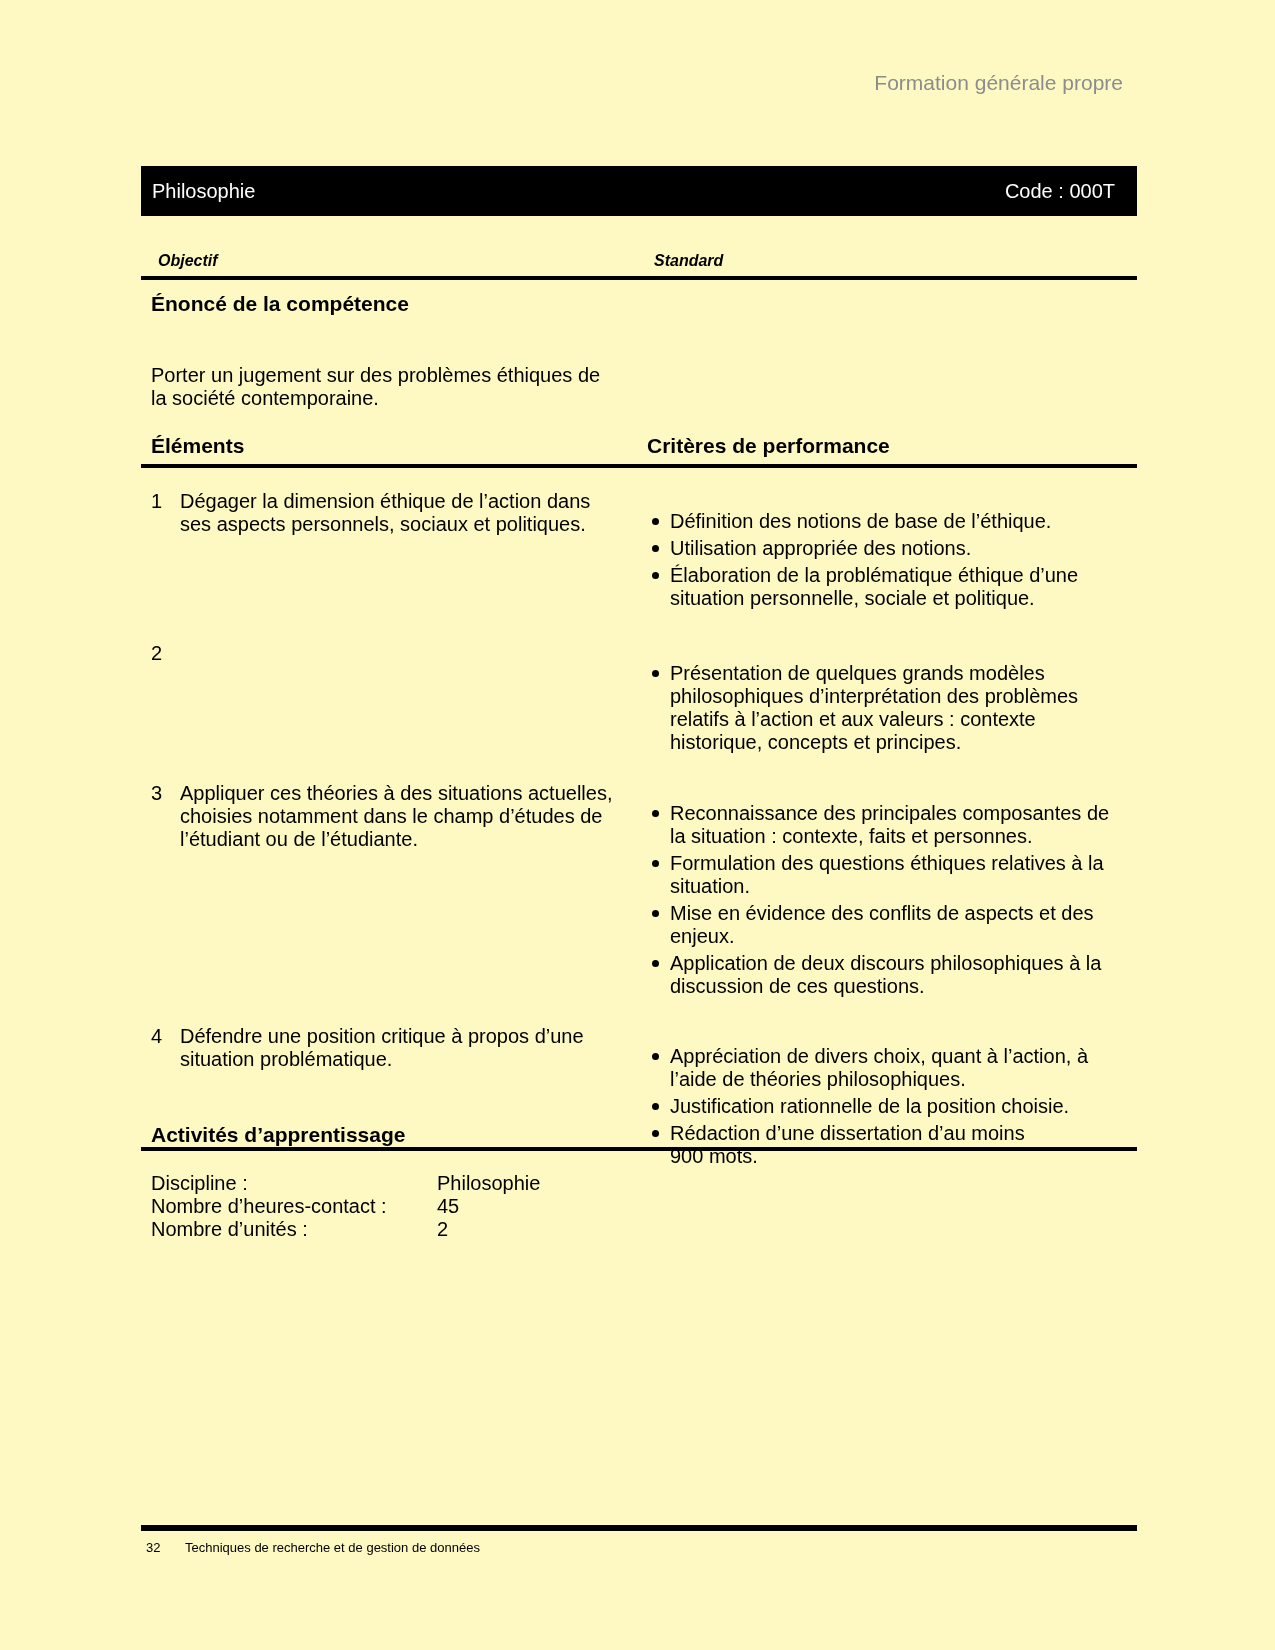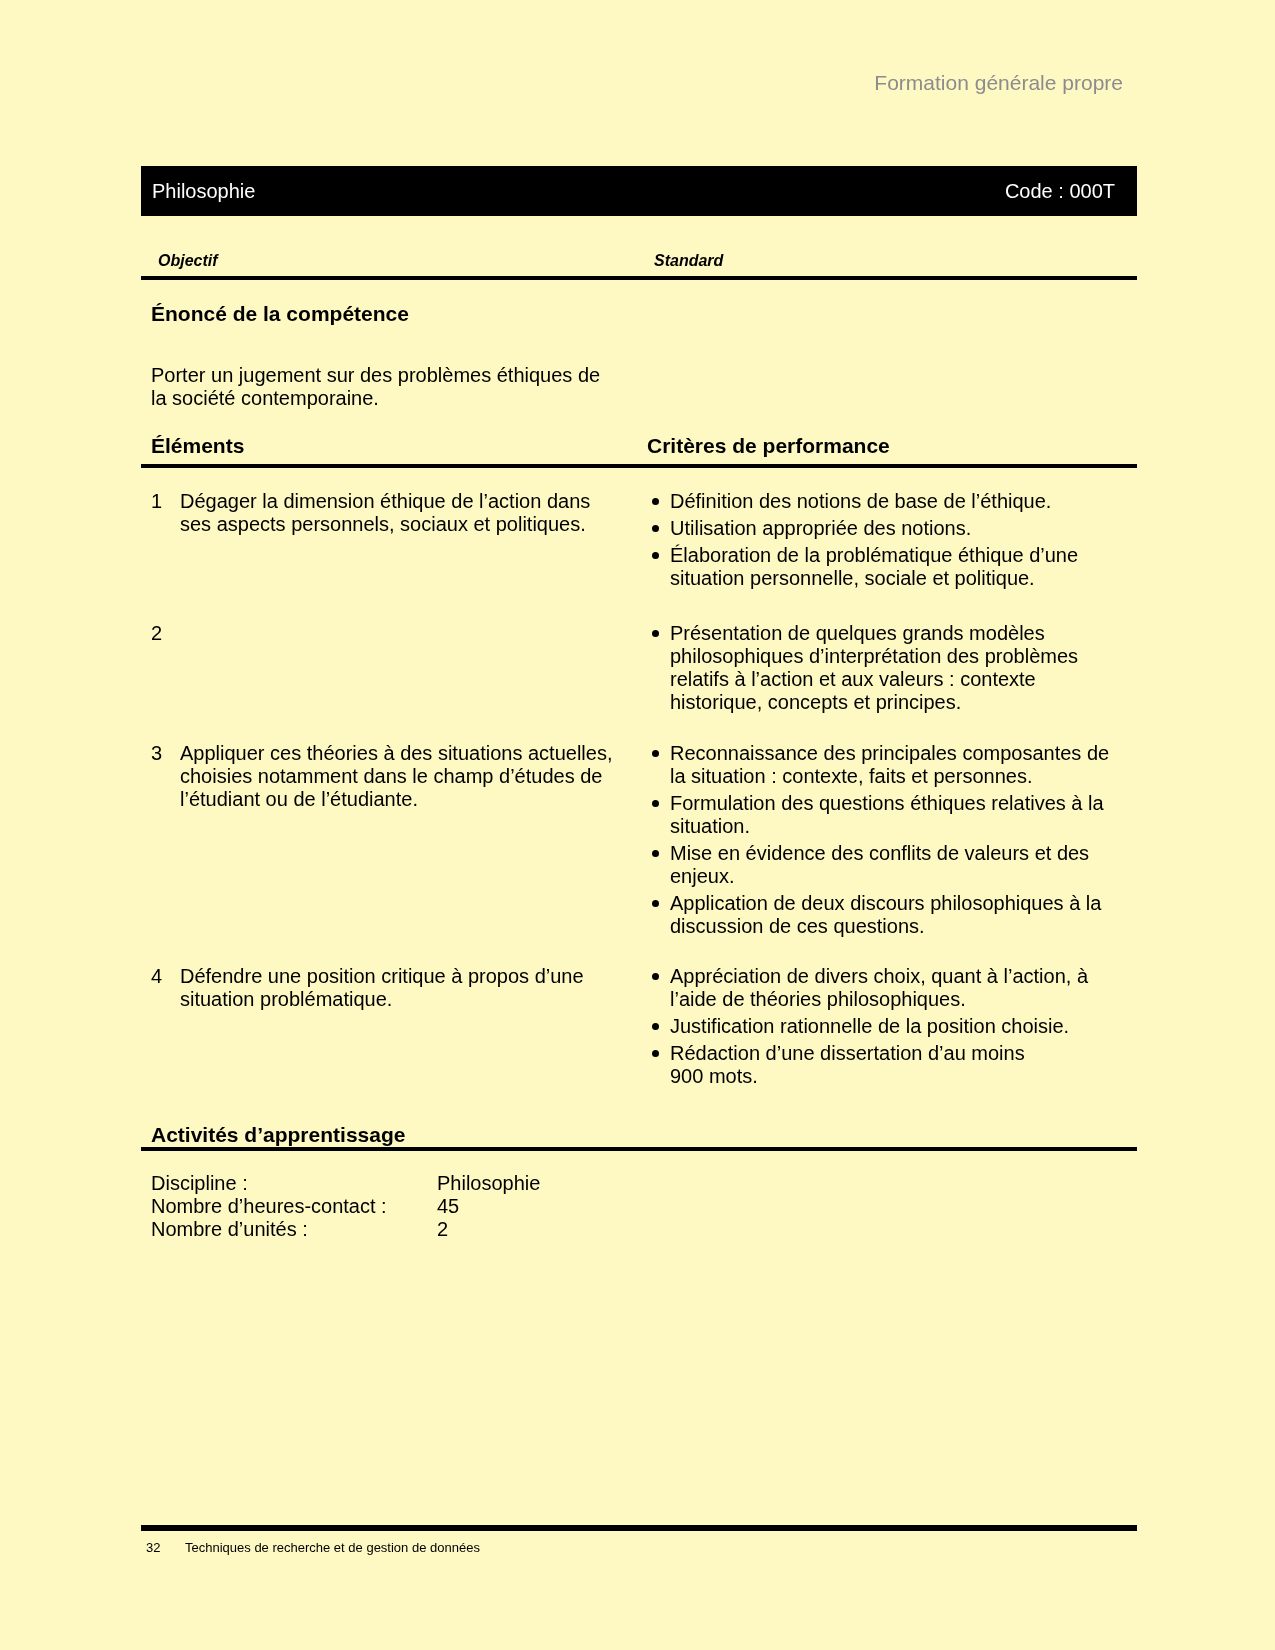--- a/index.html
+++ b/index.html
@@ -39,39 +39,39 @@
   .rule { position:absolute; left:141px; width:996px; background:#000; }
   .rule-1 { top:276px; height:4px; }
   .rule-2 { top:464px; height:4px; }
   .rule-3 { top:1147px; height:4px; }
   .rule-footer { top:1525px; height:6px; }
 
   .subheading {
     position:absolute; left:151px;
     font-size:21px; line-height:24px; font-weight:bold;
   }
-  .enonce-heading { top:302px; }
+  .enonce-heading { top:292px; }
   .elements-heading { top:434px; }
   .criteres-heading { top:434px; left:647px; }
   .activites-heading { top:1123px; }
 
   .body-text { font-size:20px; line-height:23px; }
 
   .enonce-text { position:absolute; left:151px; top:364px; }
 
   .rows { position:absolute; left:0; top:468px; width:1275px; }
   .row { display:flex; align-items:flex-start; }
   .row-1 { margin-top:22px; }
   .row-2 { margin-top:32px; }
   .row-3 { margin-top:28px; }
   .row-4 { margin-top:27px; }
 
   .col-left { margin-left:151px; width:470px; display:flex; }
   .col-left .num { width:29px; flex:0 0 29px; }
-  .col-right { margin-left:31px; width:470px; }
+  .col-right { margin-left:31px; width:470px;margin-top:20px; }
 
   .bullet { display:flex; margin-bottom:4px; }
   .bullet:last-child { margin-bottom:0; }
   .dot {
     flex:0 0 18px; width:18px;
   }
   .dot::before {
     content:""; display:block;
     width:7px; height:7px; border-radius:50%;
     background:#000; margin-top:8px;
@@ -164,21 +164,21 @@
           <span class="pre">Reconnaissance des principales composantes de
 la situation : contexte, faits et personnes.</span>
         </div>
         <div class="bullet">
           <span class="dot"></span>
           <span class="pre">Formulation des questions éthiques relatives à la
 situation.</span>
         </div>
         <div class="bullet">
           <span class="dot"></span>
-          <span class="pre">Mise en évidence des conflits de valeurs et des
+          <span class="pre">Mise en évidence des conflits de aspects et des
 enjeux.</span>
         </div>
         <div class="bullet">
           <span class="dot"></span>
           <span class="pre">Application de deux discours philosophiques à la
 discussion de ces questions.</span>
         </div>
       </div>
     </div>
 

